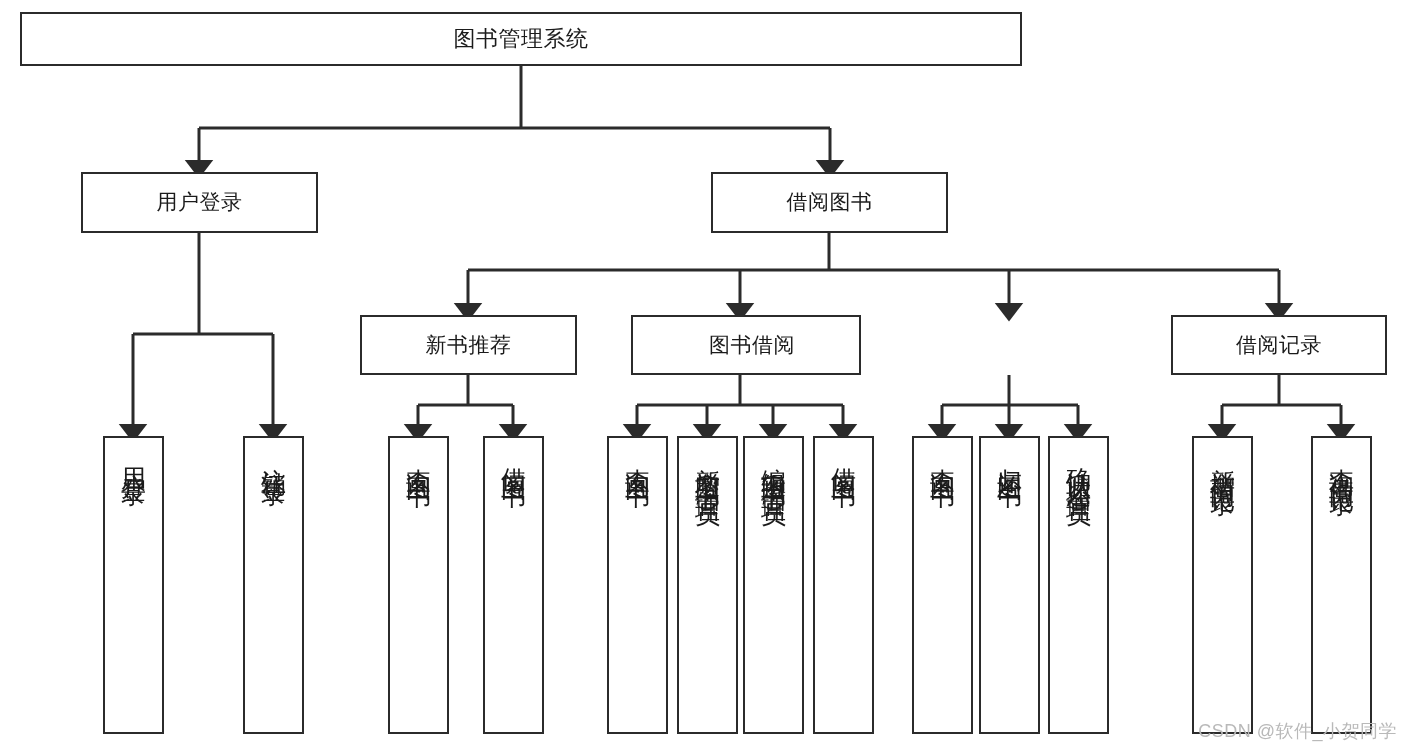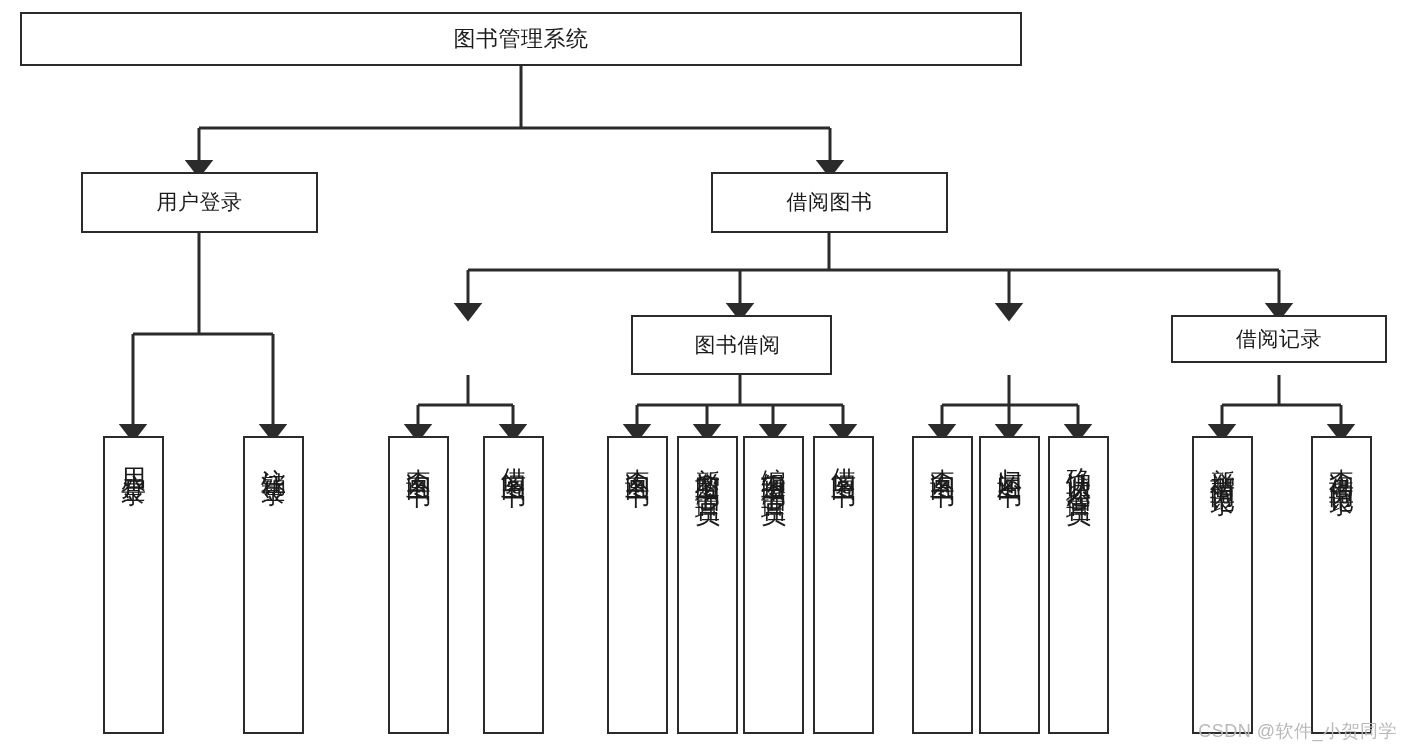--- a/index.html
+++ b/index.html
@@ -129,27 +129,30 @@
   </div>
 
   <div class="node h" style="left:81px; top:172px; width:237px; height:61px;">
     <span class="lbl">用户登录</span>
   </div>
 
   <div class="node h" style="left:711px; top:172px; width:237px; height:61px;">
     <span class="lbl">借阅图书</span>
   </div>
 
-
-  <div class="node h" style="left:631px; top:315px; width:201px; height:60px;padding-left:12px;">
+  <div class="node h" style="left:360px; top:315px; width:217px; height:60px;">
+    <span class="lbl">新书推荐</span>
+  </div>
+
+  <div class="node h" style="left:631px; top:315px; width:230px; height:60px;padding-left:12px;">
     <span class="lbl">图书借阅</span>
   </div>
 
 
-  <div class="node h" style="left:1171px; top:315px; width:216px; height:48px;">
+  <div class="node h" style="left:1171px; top:315px; width:216px; height:60px;">
     <span class="lbl">借阅记录</span>
   </div>
 
   <div class="node v" style="left:103px; top:436px; width:61px; height:298px;">
     <span class="lbl">用户登录</span>
   </div>
 
   <div class="node v" style="left:243px; top:436px; width:61px; height:298px;">
     <span class="lbl">注销登录</span>
   </div>

